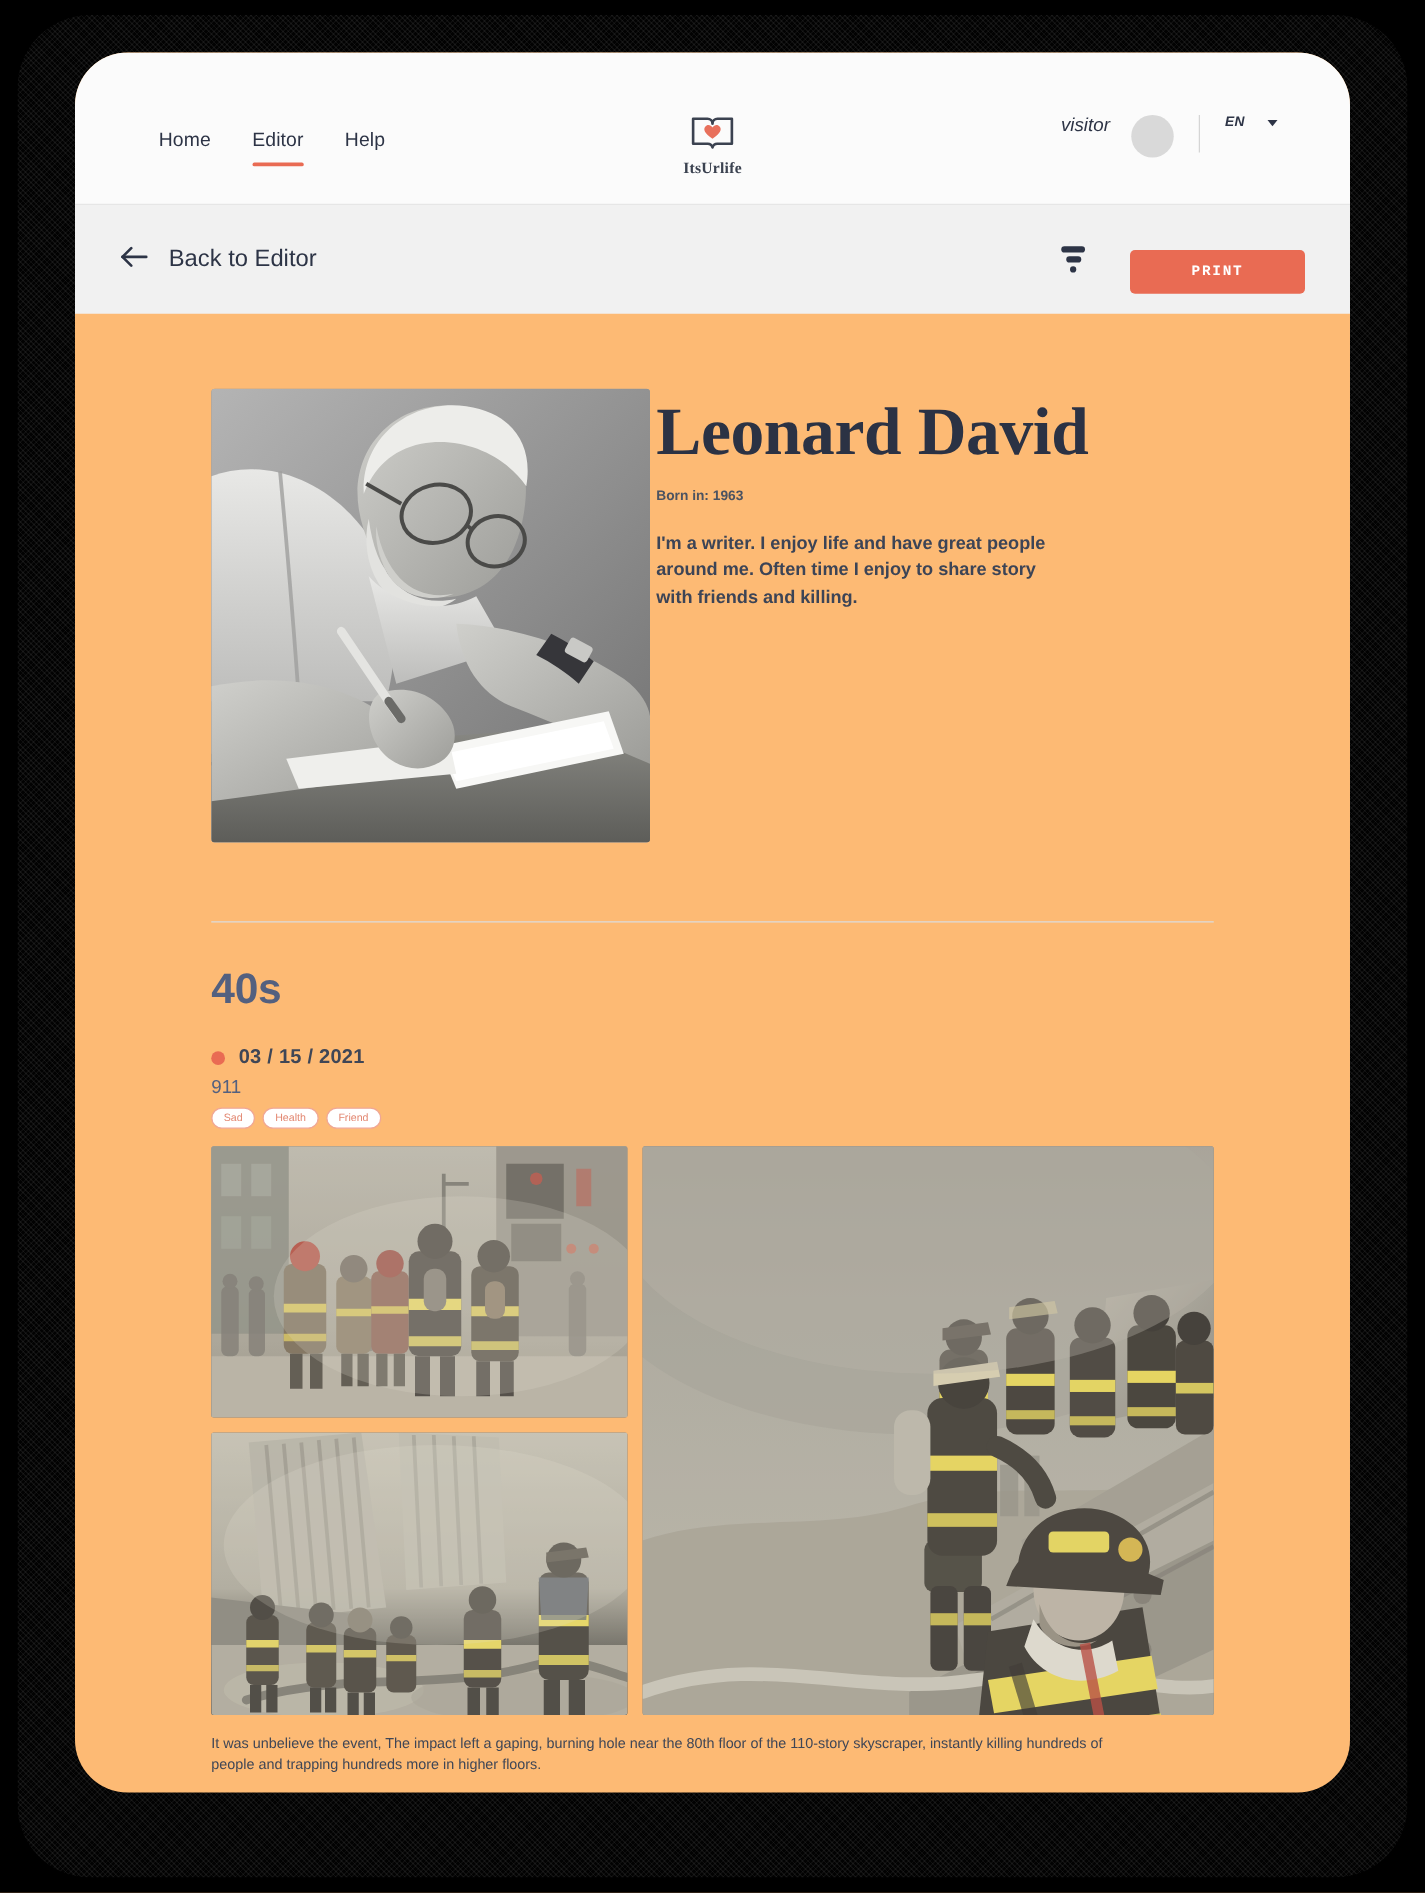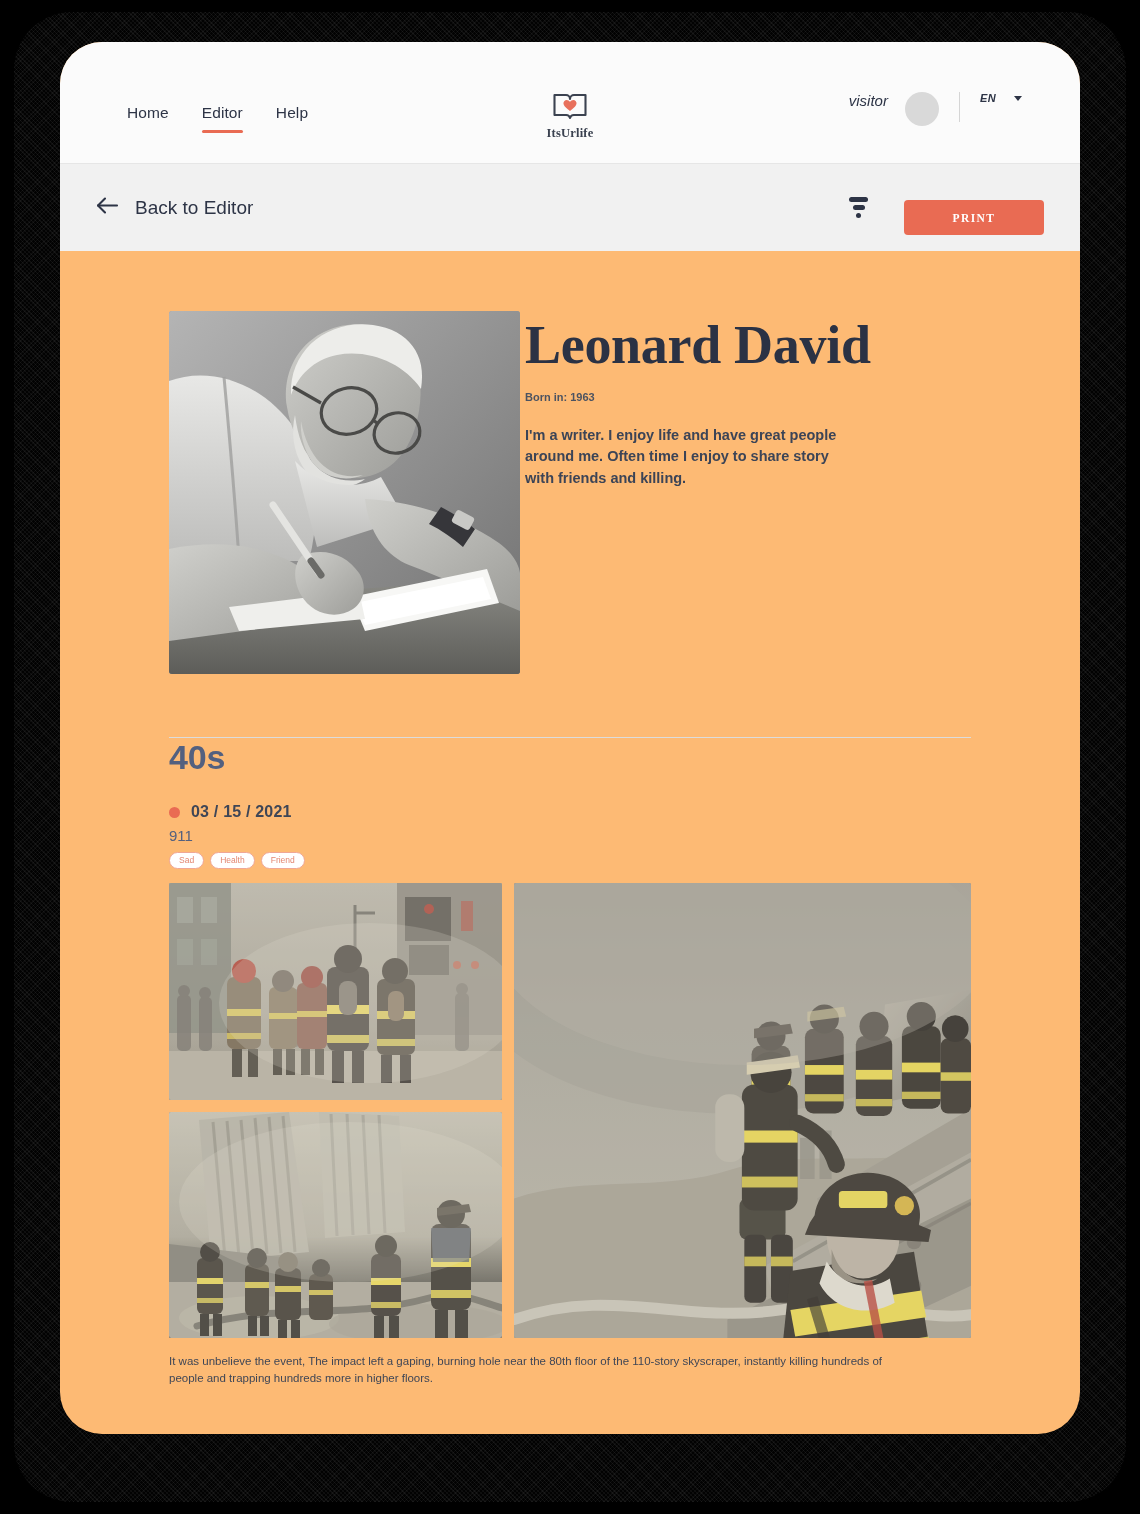--- a/index.html
+++ b/index.html
@@ -179,21 +179,21 @@
   .filter-icon i:nth-child(2) { width: 12px; }
   .filter-icon i:nth-child(3) { width: 5.5px; }
 
   .print-btn {
     width: 140px;
     height: 35px;
     border: none;
     border-radius: 4px;
     background: #e96b53;
     color: #fff;
-    font-family: Liberation Serif, serif;
+    font-family: Liberation Mono, monospace;
     font-size: 11.5px;
     font-weight: bold;
     letter-spacing: 1.4px;
     cursor: pointer;
     margin-top: 20px;
   }
 
   
   .content {
     padding: 0 109px;
@@ -241,20 +241,21 @@
   }
 
   .divider {
     margin: 63px 0 0;
     height: 1px;
     background: #dcdcdc;
   }
 
   
   .decade {
+    margin-top: 34px;
     font-size: 34px;
     font-weight: bold;
     color: #53607f;
     letter-spacing: -.2px;
   }
 
   .entry { margin-top: 26px; }
 
   .entry-meta {
     display: flex;

